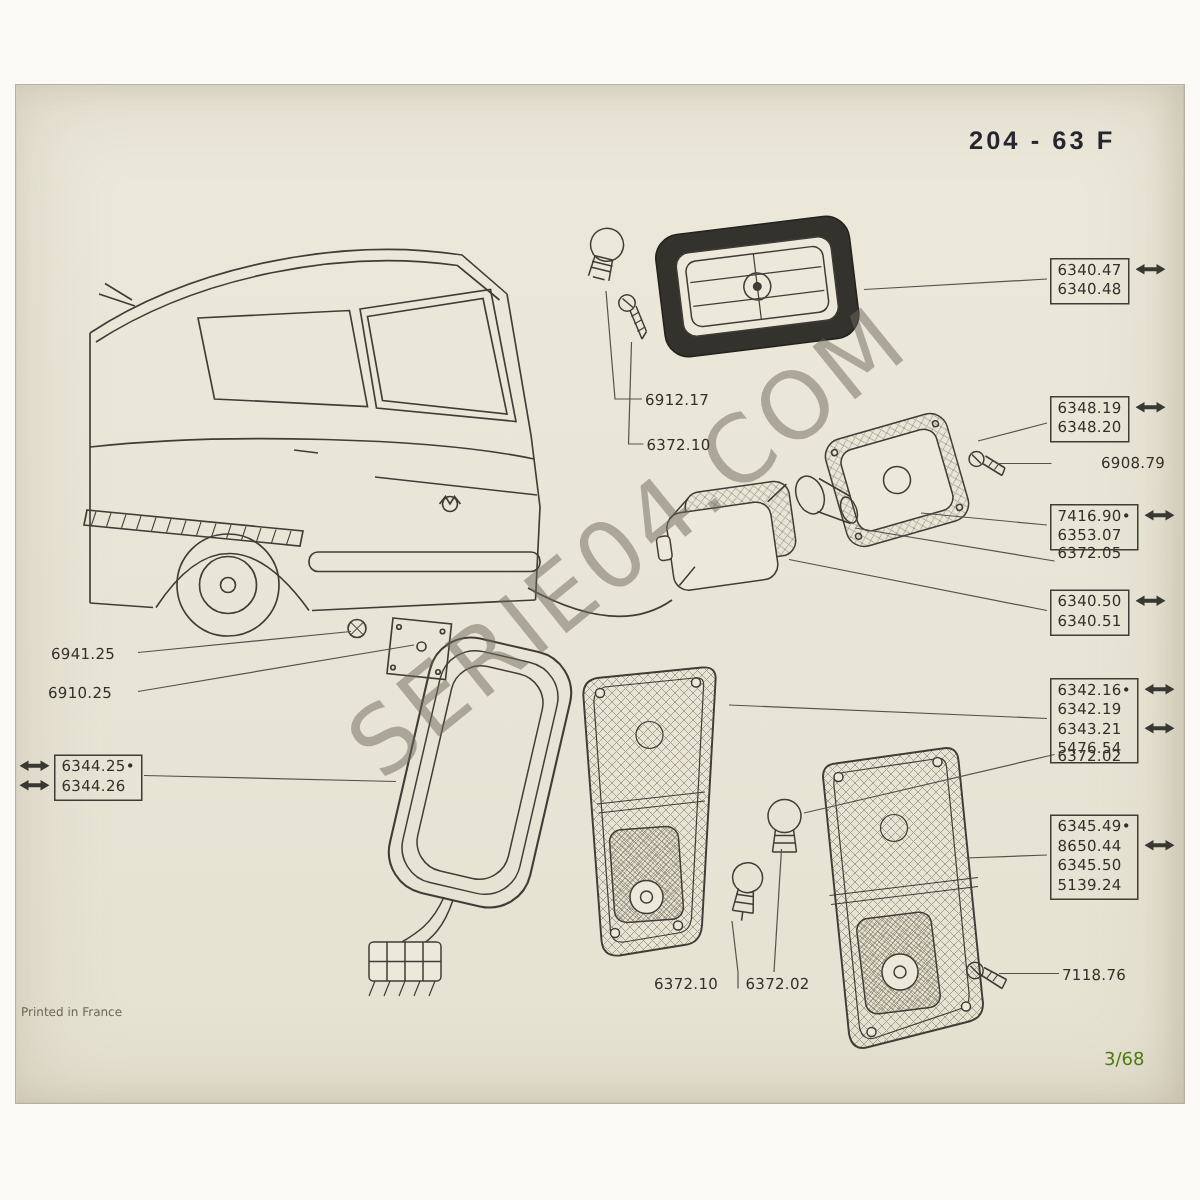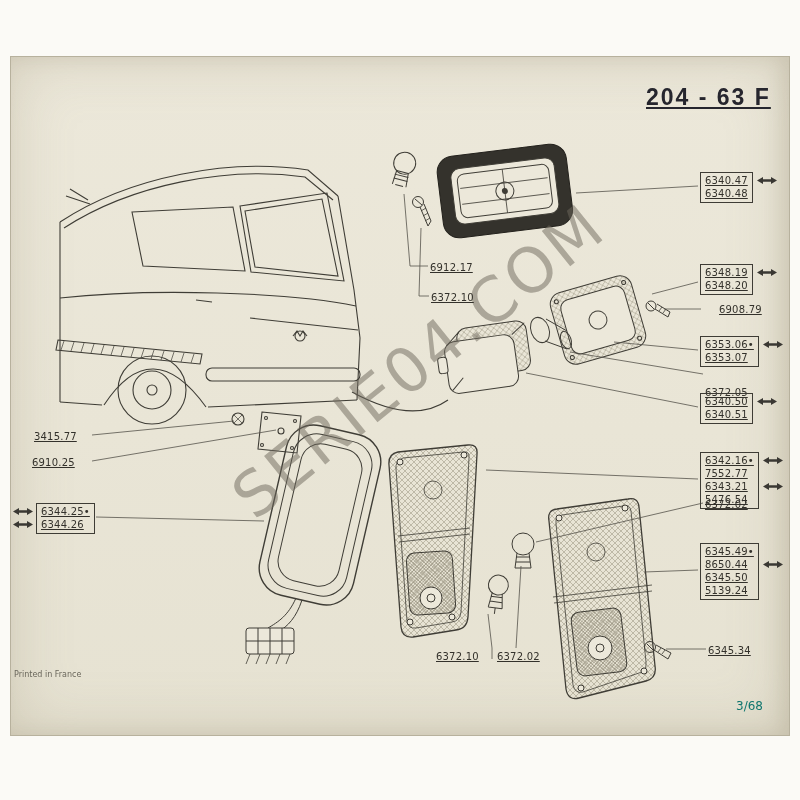--- a/index.html
+++ b/index.html
@@ -9,35 +9,34 @@
   #paper {
     position:absolute; left:10px; top:56px; width:780px; height:680px;
     background:linear-gradient(180deg,#ece8da 0%, #e9e5d6 55%, #e6e2d2 100%);
     border:1px solid #b7b19d;
     box-shadow: inset 0 0 60px rgba(150,140,110,0.28), inset -8px 0 18px rgba(140,130,100,0.18);
   }
   #drawing { position:absolute; left:0; top:0; pointer-events:none; }
   .header-ref {
     position:absolute; left:646px; top:84px;
     font-family:"Liberation Sans", sans-serif; font-weight:bold;
-    font-size:23px; letter-spacing:2px; color:#26262e;text-decoration:underline;
+    font-size:17px; letter-spacing:2px; color:#26262e;
   }
   .callout {
     position:absolute; color:#33312b; white-space:nowrap;
     font-family:"DejaVu Sans", sans-serif; font-size:10px; line-height:13px;
     letter-spacing:0.2px;
-    text-decoration:underline;
   }
   .boxed { border:1px solid #3e3c35; padding:1px 4px 2px 4px; }
   .arr { position:absolute; width:20px; height:9px; }
   .footer-left {
     position:absolute; left:14px; top:670px; font-size:8px; color:#6a675c;
   }
   .footer-right {
-    position:absolute; left:736px; top:699px; font-size:12px; color:#0f766e;
+    position:absolute; left:736px; top:699px; font-size:12px; color:#4d7c0f;
   }
 </style>
 </head>
 <body>
 
 <div id="canvas">
 
   <div id="paper"></div>
 
   <svg id="drawing" width="800" height="800" viewBox="0 0 800 800">
@@ -234,51 +233,51 @@
   <div class="callout boxed" style="left:700px;top:264px">
     <div>6348.19</div>
     <div>6348.20</div>
     <span class="arr" style="right:-25px;top:2px">
       <svg width="20" height="9" viewBox="0 0 20 9">
           <path d="M0,4.5 L6,1 L6,3.2 L14,3.2 L14,1 L20,4.5 L14,8 L14,5.8 L6,5.8 L6,8 Z" fill="#3a3833"></path>
         </svg>
     </span>
   </div>
 
-  <div class="callout" style="left:719px;top:303px">
+  <div class="callout" style="left:734px;top:303px">
     <div>6908.79</div>
   </div>
 
   <div class="callout boxed" style="left:700px;top:336px">
-    <div>6353.06•</div>
+    <div>7416.90•</div>
     <div>6353.07</div>
     <span class="arr" style="right:-25px;top:2px">
       <svg width="20" height="9" viewBox="0 0 20 9">
           <path d="M0,4.5 L6,1 L6,3.2 L14,3.2 L14,1 L20,4.5 L14,8 L14,5.8 L6,5.8 L6,8 Z" fill="#3a3833"></path>
         </svg>
     </span>
   </div>
 
-  <div class="callout" style="left:705px;top:386px">
+  <div class="callout" style="left:705px;top:363px">
     <div>6372.05</div>
   </div>
 
   <div class="callout boxed" style="left:700px;top:393px">
     <div>6340.50</div>
     <div>6340.51</div>
     <span class="arr" style="right:-25px;top:2px">
       <svg width="20" height="9" viewBox="0 0 20 9">
           <path d="M0,4.5 L6,1 L6,3.2 L14,3.2 L14,1 L20,4.5 L14,8 L14,5.8 L6,5.8 L6,8 Z" fill="#3a3833"></path>
         </svg>
     </span>
   </div>
 
   <div class="callout boxed" style="left:700px;top:452px">
     <div>6342.16•</div>
-    <div>7552.77</div>
+    <div>6342.19</div>
     <div>6343.21</div>
     <div>5476.54</div>
     <span class="arr" style="right:-25px;top:2px">
       <svg width="20" height="9" viewBox="0 0 20 9">
           <path d="M0,4.5 L6,1 L6,3.2 L14,3.2 L14,1 L20,4.5 L14,8 L14,5.8 L6,5.8 L6,8 Z" fill="#3a3833"></path>
         </svg>
     </span>
     <span class="arr" style="right:-25px;top:28px">
       <svg width="20" height="9" viewBox="0 0 20 9">
           <path d="M0,4.5 L6,1 L6,3.2 L14,3.2 L14,1 L20,4.5 L14,8 L14,5.8 L6,5.8 L6,8 Z" fill="#3a3833"></path>
@@ -296,25 +295,25 @@
     <div>6345.50</div>
     <div>5139.24</div>
     <span class="arr" style="right:-25px;top:15px">
       <svg width="20" height="9" viewBox="0 0 20 9">
           <path d="M0,4.5 L6,1 L6,3.2 L14,3.2 L14,1 L20,4.5 L14,8 L14,5.8 L6,5.8 L6,8 Z" fill="#3a3833"></path>
         </svg>
     </span>
   </div>
 
   <div class="callout" style="left:708px;top:644px">
-    <div>6345.34</div>
+    <div>7118.76</div>
   </div>
 
   <div class="callout" style="left:34px;top:430px">
-    <div>3415.77</div>
+    <div>6941.25</div>
   </div>
   <div class="callout" style="left:32px;top:456px">
     <div>6910.25</div>
   </div>
   <div class="callout boxed" style="left:36px;top:503px">
     <div>6344.25•</div>
     <div>6344.26</div>
     <span class="arr" style="left:-24px;top:2px">
       <svg width="20" height="9" viewBox="0 0 20 9">
           <path d="M0,4.5 L6,1 L6,3.2 L14,3.2 L14,1 L20,4.5 L14,8 L14,5.8 L6,5.8 L6,8 Z" fill="#3a3833"></path>

